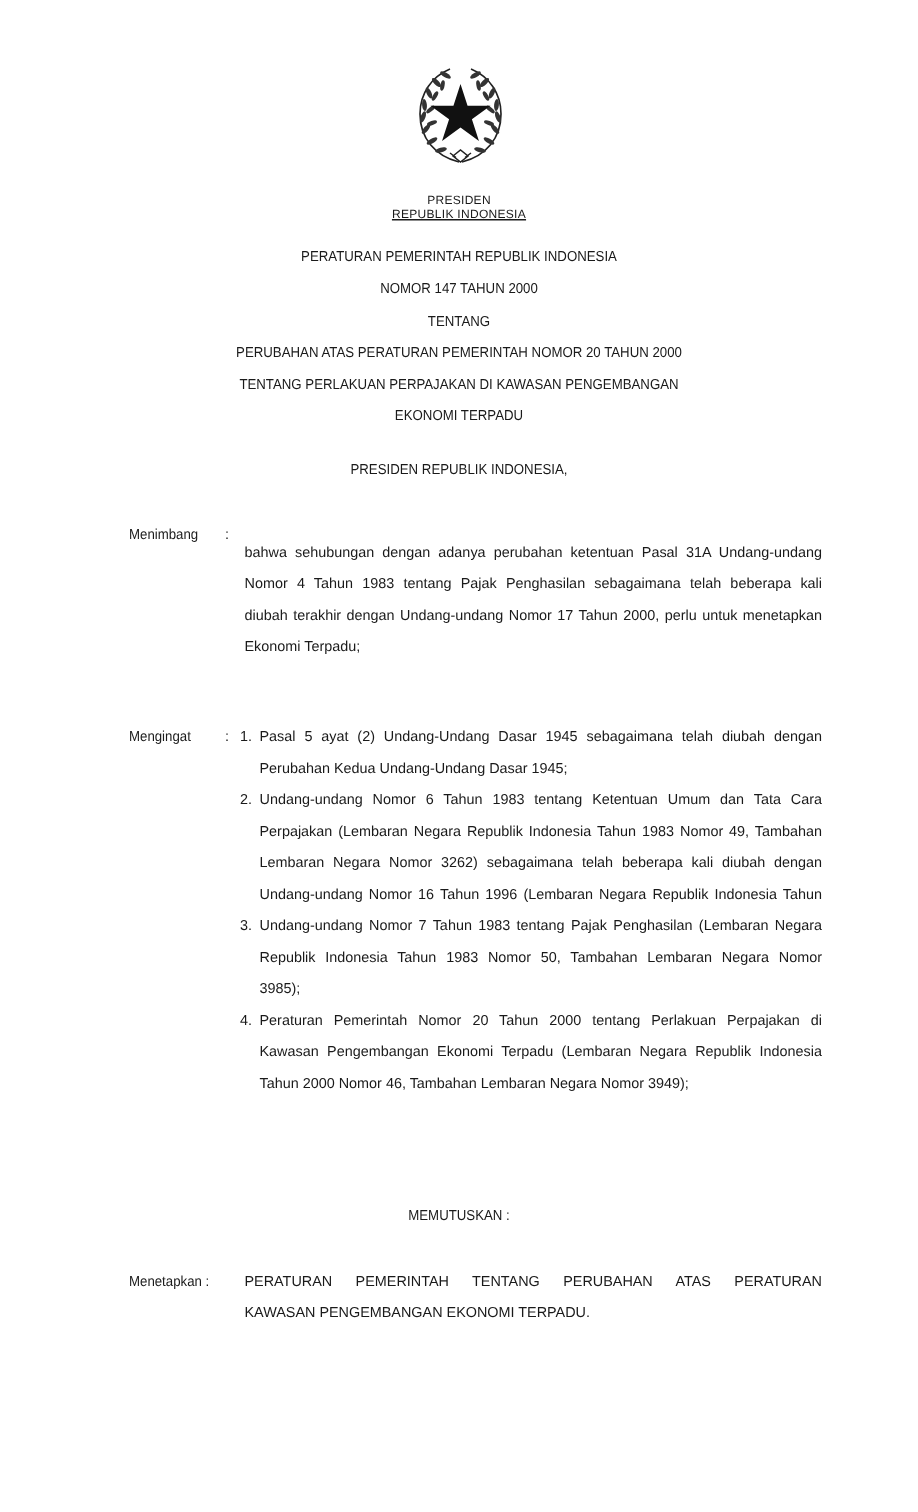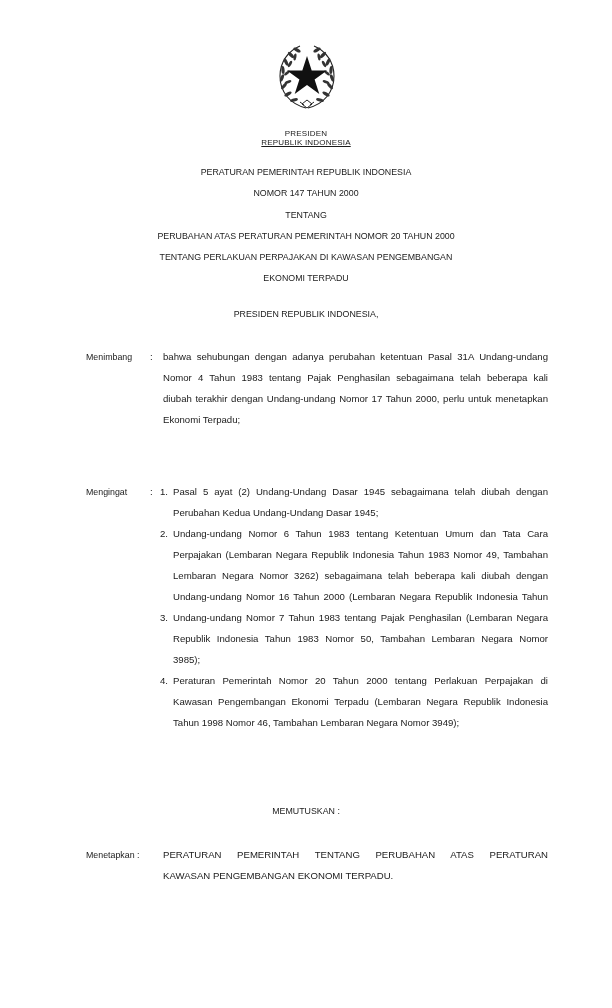--- a/index.html
+++ b/index.html
@@ -80,21 +80,21 @@
   <div class="center-line" style="top:187px;">NOMOR 147 TAHUN 2000</div>
   <div class="center-line" style="top:209px;">TENTANG</div>
   <div class="center-line" style="top:230px;">PERUBAHAN ATAS PERATURAN PEMERINTAH NOMOR 20 TAHUN 2000</div>
   <div class="center-line" style="top:251px;">TENTANG PERLAKUAN PERPAJAKAN DI KAWASAN PENGEMBANGAN</div>
   <div class="center-line" style="top:272px;">EKONOMI TERPADU</div>
 
   <div class="center-line" style="top:308px;">PRESIDEN REPUBLIK INDONESIA,</div>
 
   <div class="label" style="top:351px;">Menimbang</div>
   <div class="colon" style="top:351px; left:150px;">:</div>
-  <div class="para" style="top:346px;">
+  <div class="para" style="top:358px;">
     <span class="ln">bahwa sehubungan dengan adanya perubahan ketentuan Pasal 31A Undang-undang</span>
     <span class="ln">Nomor 4 Tahun 1983 tentang Pajak Penghasilan sebagaimana telah beberapa kali</span>
     <span class="ln">diubah terakhir dengan Undang-undang Nomor 17 Tahun 2000, perlu untuk menetapkan</span>
     <span class="ln last">Ekonomi Terpadu;</span>
   </div>
 
   <div class="label" style="top:486px;">Mengingat</div>
   <div class="colon" style="top:486px; left:150px;">:</div>
   <div class="list" style="top:481px;">
     <div class="item">
@@ -103,37 +103,37 @@
         <span class="ln">Pasal 5 ayat (2) Undang-Undang Dasar 1945 sebagaimana telah diubah dengan</span>
         <span class="ln last">Perubahan Kedua Undang-Undang Dasar 1945;</span>
       </div>
     </div>
     <div class="item">
       <span class="num">2.</span>
       <div class="body">
         <span class="ln">Undang-undang Nomor 6 Tahun 1983 tentang Ketentuan Umum dan Tata Cara</span>
         <span class="ln">Perpajakan (Lembaran Negara Republik Indonesia Tahun 1983 Nomor 49, Tambahan</span>
         <span class="ln">Lembaran Negara Nomor 3262) sebagaimana  telah beberapa kali diubah dengan</span>
-        <span class="ln">Undang-undang Nomor 16 Tahun 2000 (Lembaran Negara Republik Indonesia Tahun</span>
+        <span class="ln">Undang-undang Nomor 16 Tahun 1996 (Lembaran Negara Republik Indonesia Tahun</span>
       </div>
     </div>
     <div class="item">
       <span class="num">3.</span>
       <div class="body">
         <span class="ln">Undang-undang Nomor 7 Tahun 1983 tentang Pajak Penghasilan (Lembaran Negara</span>
         <span class="ln">Republik Indonesia Tahun 1983 Nomor 50, Tambahan Lembaran Negara Nomor</span>
         <span class="ln last">3985);</span>
       </div>
     </div>
     <div class="item">
       <span class="num">4.</span>
       <div class="body">
         <span class="ln">Peraturan Pemerintah Nomor 20 Tahun 2000 tentang Perlakuan Perpajakan di</span>
         <span class="ln">Kawasan Pengembangan Ekonomi Terpadu (Lembaran Negara Republik Indonesia</span>
-        <span class="ln last">Tahun 1998 Nomor 46, Tambahan Lembaran Negara Nomor 3949);</span>
+        <span class="ln last">Tahun 2000 Nomor 46, Tambahan Lembaran Negara Nomor 3949);</span>
       </div>
     </div>
   </div>
 
   <div class="center-line" style="top:805px;">MEMUTUSKAN :</div>
 
   <div class="label" style="top:849px;">Menetapkan :</div>
   <div class="para" style="top:844px;">
     <span class="ln">PERATURAN PEMERINTAH TENTANG PERUBAHAN ATAS PERATURAN</span>
     <span class="ln last">KAWASAN PENGEMBANGAN EKONOMI TERPADU.</span>

